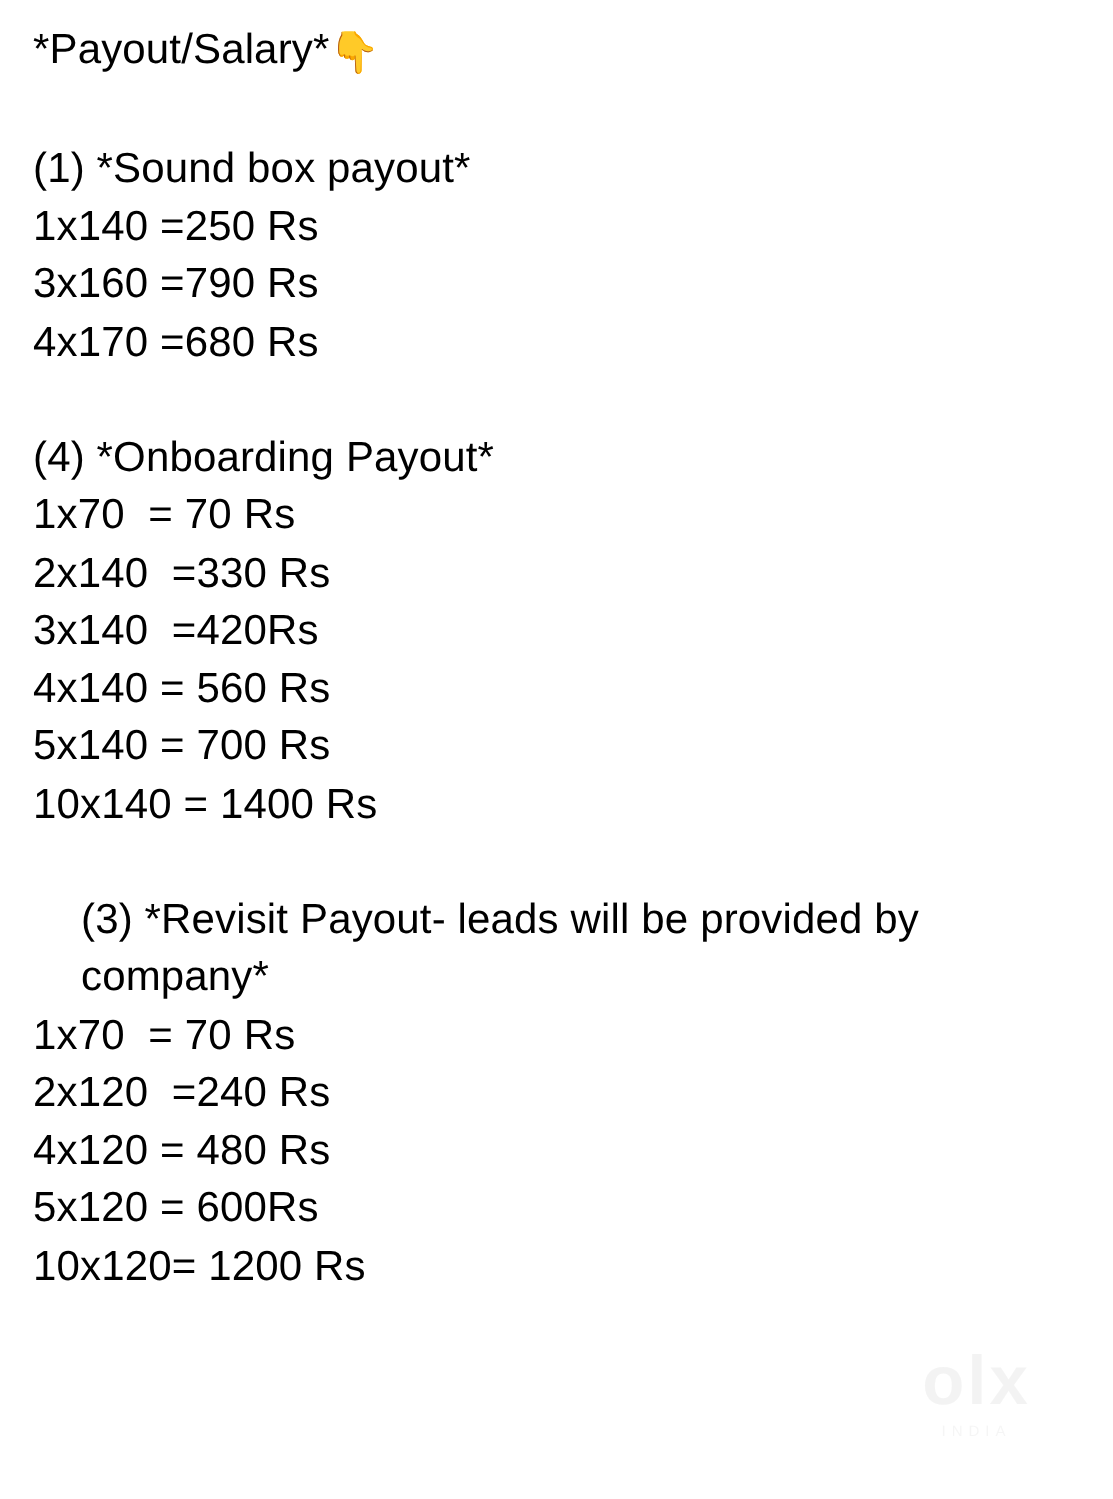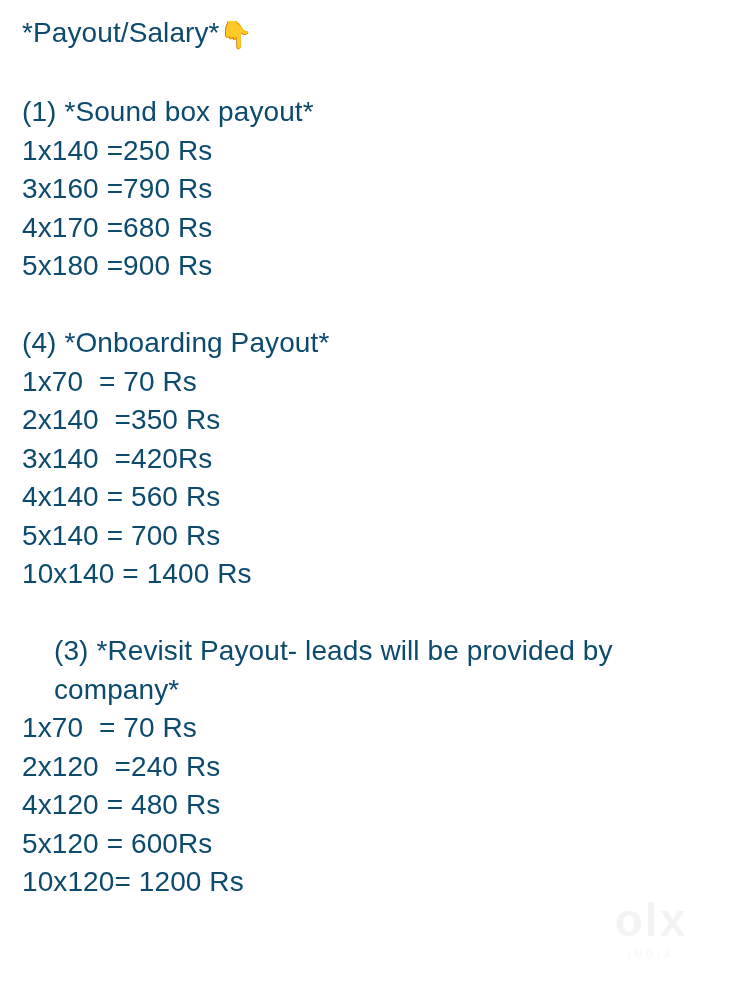--- a/index.html
+++ b/index.html
@@ -20,21 +20,21 @@
     width: 742px;
     height: 999px;
     box-sizing: border-box;
     padding: 14px 20px 0 22px;
   }
   .line {
     font-size: 28px;
     line-height: 38.5px;
     white-space: pre;
     letter-spacing: 0.1px;
-    color: #0c4a6e;
+    color: #000000;
   }
   .line.blank {
     height: 38.5px;
   }
   .line.wrap {
     white-space: normal;
     margin-left: 32px;
   }
   .heading {
     font-size: 28px;
@@ -88,27 +88,26 @@
 <div class="page">
 
   <div class="line heading"><span>*Payout/Salary*</span><span class="emoji">👇</span></div>
 
   <div class="line blank"></div>
 
   <div class="line heading">(1) *Sound box payout*</div>
   <div class="line">1x140 =250 Rs</div>
   <div class="line">3x160 =790 Rs</div>
   <div class="line">4x170 =680 Rs</div>
-  <div class="line">5x180 =900 Rs</div>
 
   <div class="line blank"></div>
 
   <div class="line heading">(4) *Onboarding Payout*</div>
   <div class="line">1x70  = 70 Rs</div>
-  <div class="line">2x140  =350 Rs</div>
+  <div class="line">2x140  =330 Rs</div>
   <div class="line">3x140  =420Rs</div>
   <div class="line">4x140 = 560 Rs</div>
   <div class="line">5x140 = 700 Rs</div>
   <div class="line">10x140 = 1400 Rs</div>
 
   <div class="line blank"></div>
 
   <div class="line heading wrap">(3) *Revisit Payout- leads will be provided by company*</div>
   <div class="line">1x70  = 70 Rs</div>
   <div class="line">2x120  =240 Rs</div>

